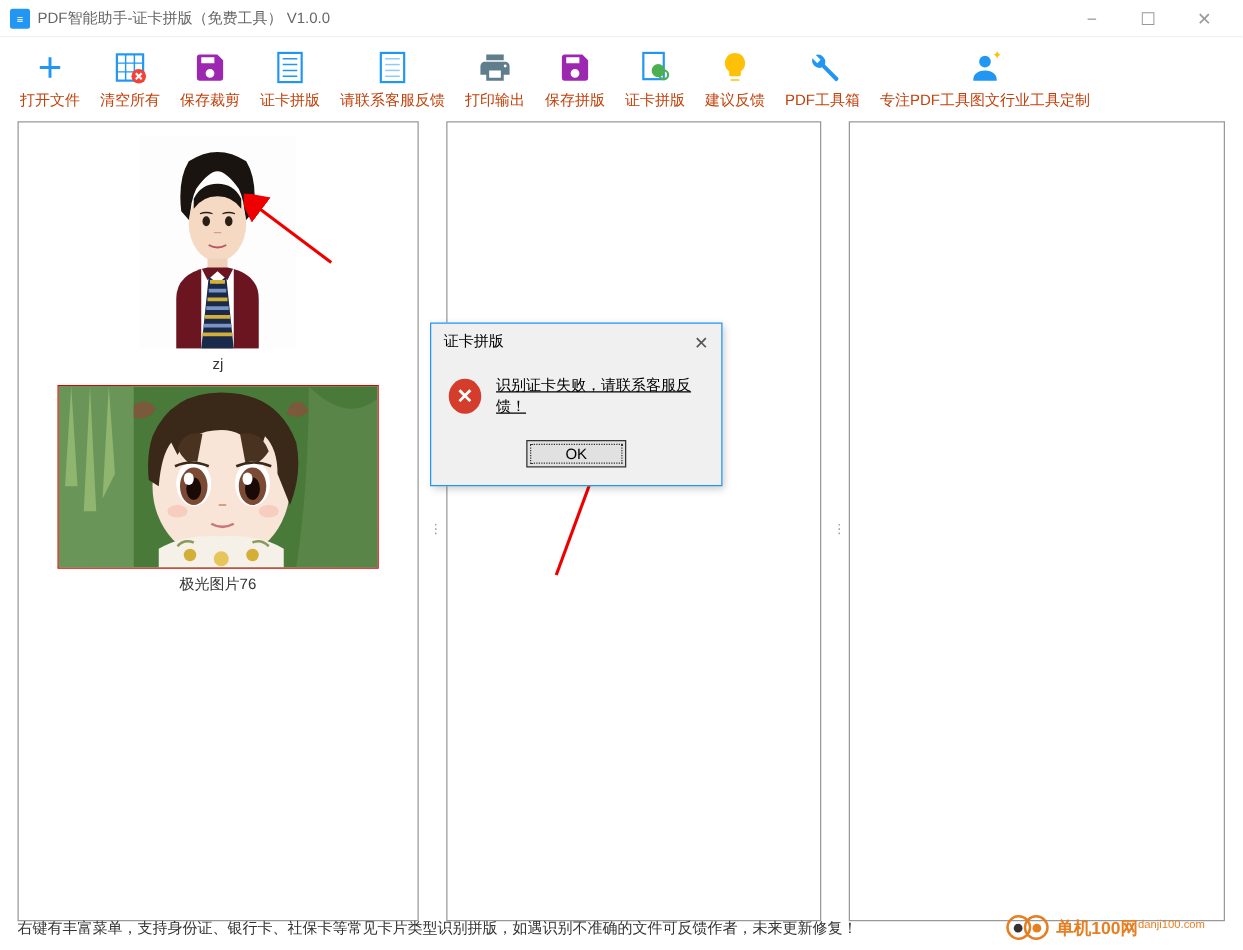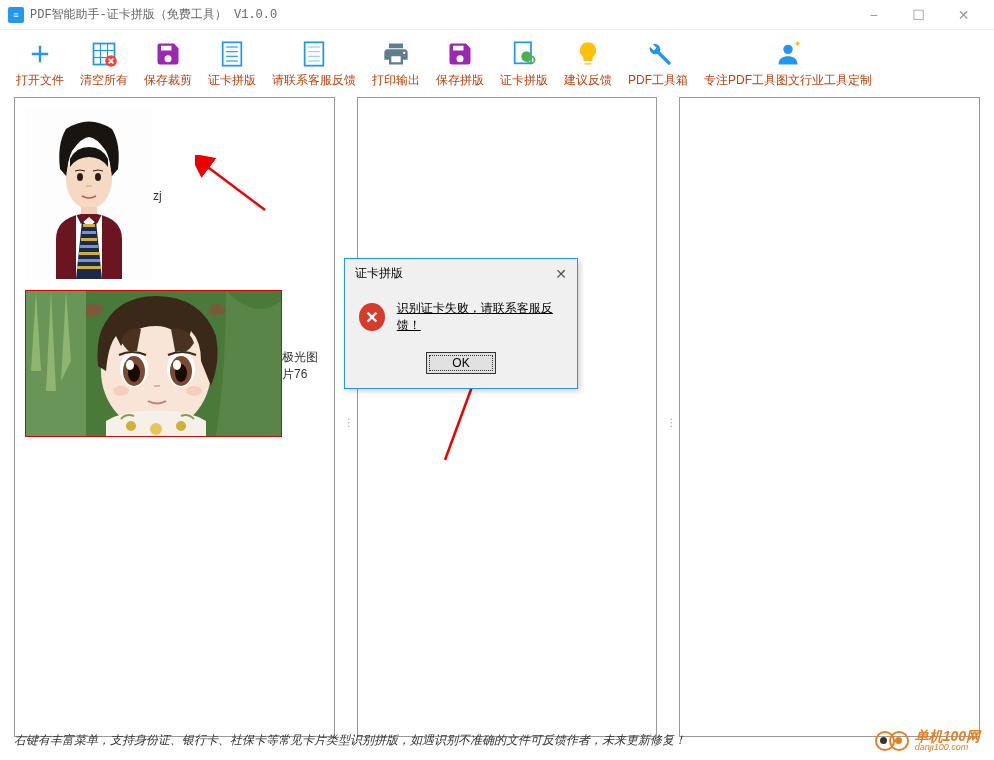--- a/index.html
+++ b/index.html
@@ -27,21 +27,21 @@
       background: #2196F3;
       margin-right: 6px;
       border-radius: 2px;
       display: flex;
       align-items: center;
       justify-content: center;
       color: #fff;
       font-size: 9px;
       font-weight: bold;
     }
-    .titlebar-title { flex: 1; font-size: 12px; font-family: Liberation Mono, monospace; }
+    .titlebar-title { flex: 1; font-size: 12px; }
     .window-controls { display: flex; gap: 0; }
     .window-btn {
       width: 45px;
       height: 28px;
       display: flex;
       align-items: center;
       justify-content: center;
       color: #999;
       font-size: 14px;
     }
@@ -80,21 +80,21 @@
       border: 1px solid #999;
       background: #fff;
       position: relative;
       overflow: hidden;
     }
     .panel-left {
       padding: 10px;
     }
     .thumb-item {
       display: flex;
-      flex-direction: row;
+      flex-direction: column;
       align-items: center;
       margin-bottom: 10px;
     }
     .thumb-img {
       position: relative;
       border: 1px solid transparent;
     }
     .thumb-img.selected { border-color: #d00; }
     .thumb-label { font-size: 12px; margin-top: 4px; color: #333; }
     .portrait {
@@ -151,62 +151,61 @@
       font-weight: bold;
       font-size: 16px;
     }
     .dialog-msg { font-size: 12px; text-decoration: underline; }
     .dialog-footer {
       display: flex;
       justify-content: center;
       padding: 0 0 14px;
     }
     .ok-btn {
-      width: 70px;
+      width: 80px;
       height: 22px;
       border: 1px solid #333;
       outline: 1px dotted #333;
       outline-offset: -4px;
       background: #e1e1e1;
       font-size: 12px;
       cursor: pointer;
     }
     .statusbar {
       position: absolute;
       bottom: 0;
       left: 0;
-      right: 0;
+      right: 16px;
       padding: 8px 14px;
       font-size: 12px;
       color: #333;
       display: flex;
       justify-content: space-between;
       align-items: center;
-      font-style: italic;
     }
     .watermark {
       display: flex;
       align-items: center;
       gap: 6px;
     }
     .wm-logo {
       display: flex;
       align-items: center;
     }
     .wm-circle {
       width: 20px;
       height: 20px;
       border: 2px solid #e67e22;
       border-radius: 50%;
       display: flex;
       align-items: center;
       justify-content: center;
     }
     .wm-dot { width: 7px; height: 7px; background: #e67e22; border-radius: 50%; }
-    .wm-text { display: flex; flex-direction: column; line-height: 1; }
+    .wm-text { display: flex; flex-direction: row; line-height: 1; text-align: center; }
     .wm-main { font-size: 14px; font-weight: bold; color: #e67e22; }
     .wm-sub { font-size: 9px; color: #e67e22; }
     .arrow { position: absolute; z-index: 50; pointer-events: none; }
     svg.icon { width: 28px; height: 28px; }
   </style>
 </head>
 <body>
 
 <div class="titlebar">
   <div class="titlebar-icon">≡</div>

